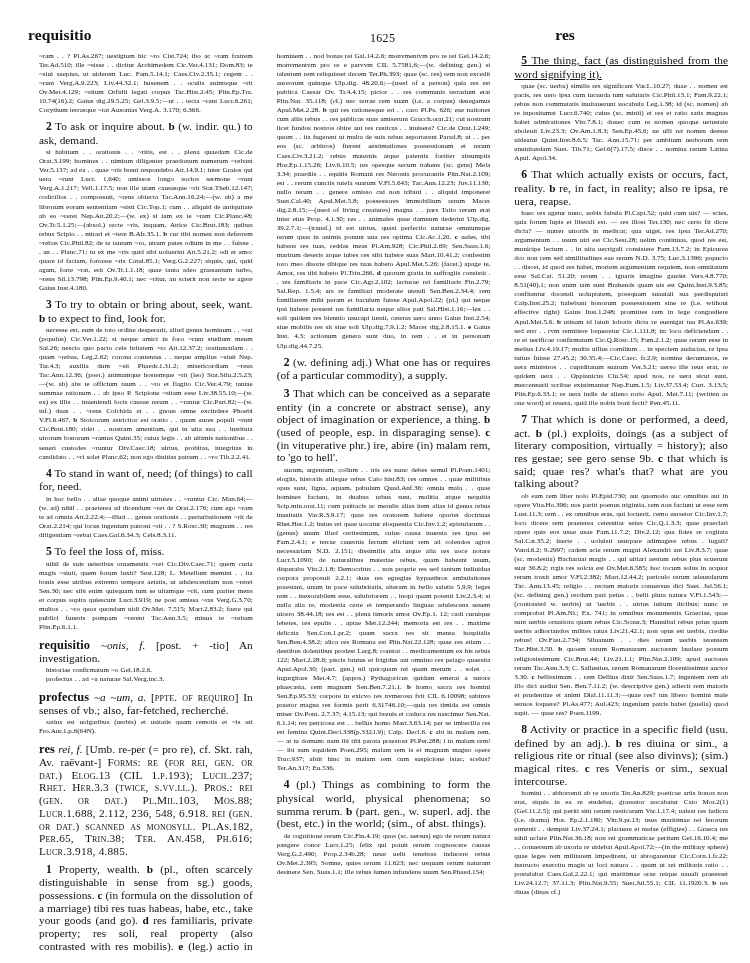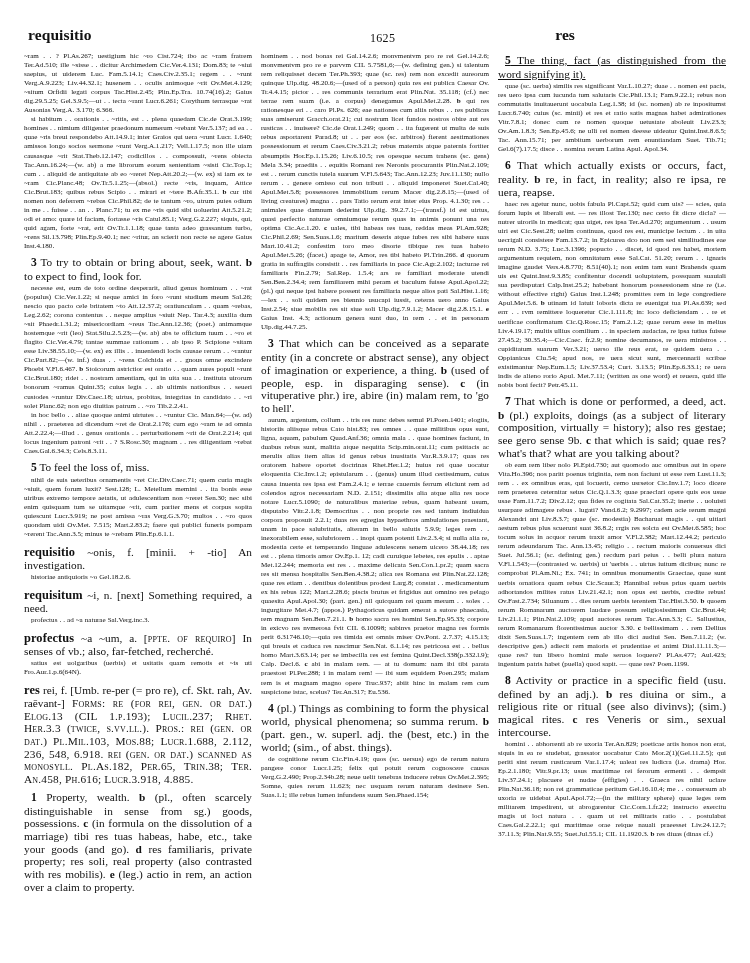--- a/index.html
+++ b/index.html
@@ -60,20 +60,21 @@
     left: 24px;
     width: 704px;
     height: 900px;
     display: flex;
     gap: 9px;
   }
   .col {
     width: 228px;
     overflow: hidden;
     position: relative;
+    margin-left: 15px;
   }
   
   .cit {
     font-size: 7.1px;
     line-height: 9.05px;
     text-align: justify;
     text-justify: inter-word;
     margin: 0 0 0 0;
     text-indent: 7px;
     word-spacing: 0.25px;
@@ -98,21 +99,21 @@
   .hw {
     font-weight: bold;
     font-size: 12.4px;
     letter-spacing: 0.1px;
   }
   .num {
     font-weight: bold;
     font-size: 11.6px;
   }
   .lt { font-weight: bold; }
-  i, .it { }
+  i, .it { font-style: italic; }
   .scn {
     font-variant: small-caps;
     letter-spacing: 0.2px;
   }
 </style>
 </head>
 <body>
 
 <div class="page">
 
@@ -121,49 +122,51 @@
     <div class="rh-folio">1625</div>
     <div class="rh-right">res</div>
   </div>
 
   <div class="columns">
 
     <div class="col">
 
       <p class="cit cont">~ram . . ? Pl.As.267; uestigium hic ~ro Cist.724; ibo ac ~ram fratrem Ter.Ad.510; ille ~sisse . . dicitur Archimedem Cic.Ver.4.131; Dom.83; te ~siui saepius, ut uiderem Luc. Fam.5.14.1; Caes.Civ.2.35.1; regem . . ~runt Verg.A.9.223; Liv.44.32.1; husenem . . oculis animoque ~rit Ov.Met.4.129; ~situm Orfidii legati corpus Tac.Hist.2.45; Plin.Ep.Tra. 10.74(16).2; Gaius dig.29.5.25; Gel.3.9.5;—ut . . tecta ~rant Lucr.6.261; Corythum terrasque ~rat Ausonias Verg.A. 3.170; 6.366.</p>
 
+      <p class="sense"><span class="num">2</span> To ask or inquire about.  <span class="lt">b</span> (w. indir. qu.) to ask, demand.</p>
       <p class="cit">si habitum . . orationis . . ~ritis, est . . plena quaedam Cic.de Orat.3.199; homines . . nimium diligenter praedonum numerum ~rebant Ver.5.137; ad ea . . quae ~ris breui respondebo Att.14.9.1; inter Graios qui uera ~runt Lucr. 1.640; amissos longo socios sermone ~runt Verg.A.1.217; Vell.1.17.5; non ille uiam causasque ~rit Stat.Theb.12.147; codicillos . . compossuit, ~rens obiecta Tac.Ann.16.24;—(w. ab) a me librorum eorum sententiam ~sisti Cic.Top.1; cum . . aliquid de antiquitate ab eo ~reret Nep.Att.20.2;—(w. ex) si iam ex te ~ram Cic.Planc.48; Ov.Tr.5.1.25;—(absol.) recte ~ris, inquam, Attice Cic.Brut.183; quibus rebus Scipio . . mirari et ~tere B.Afr.35.1.  <span class="lt">b</span> cur tibi nomen non deferrem ~rebas Cic.Phil.82; de te tantum ~ro, utrum putes odium in me . . fuisse . . an . . Planc.71; tu ex me ~ris quid sibi uoluerint Att.5.21.2; odi et amo: quare id faciam, fortasse ~ris Catul.85.1; Verg.G.2.227; siquis, qui, quid agam, forte ~rat, erit Ov.Tr.1.1.18; quae tanta adeo grassantum turbo, ~rens Sil.13.798; Plin.Ep.9.40.1; nec ~ritur, an scierit non recte se agere Gaius Inst.4.180.</p>
 
       <p class="sense"><span class="num">3</span> To try to obtain or bring about, seek, want.  <span class="lt">b</span> to expect to find, look for.</p>
       <p class="cit">necesse est, eum de toto ordine desperarit, aliud genus hominum . . ~rat (populus) Cic.Ver.1.22; si neque amici in foro ~runt studium meum Sal.26; nescio quo pacto cele britatem ~to Att.12.37.2; oratiunculam . . quam ~rebas, Leg.2.62; corona contentus . . neque amplius ~siuit Nep. Tar.4.3; auxilia dum ~sit Phaedr.1.31.2; misericordiam ~reus Tac.Ann.12.36; (poet.) animamque hostemque ~rit (leo) Stat.Silu.2.5.23;—(w. ab) abs te officium tuum . . ~ro et flagito Cic.Ver.4.79; tantae summae rationum . . ab ipso P. Scipione ~sitam esse Liv.38.55.10;—(w. ex) ex illis . . inueniendi locis causae rerum . . ~rantur Cic.Part.82;—(w. inf.) duas . . ~rens Colchida et . . gnous omne excindere Phoebi V.Fl.6.467.  <span class="lt">b</span> Stoicorum astrictior est oratio . . quam aures populi ~runt Cic.Brut.180; ridet . . nostram amentiam, qui in uita sua . . instituta uirorum bonorum ~ramus Quint.35; cuius legis . . ab ultimis nationibus . . seueri custodes ~runtur Div.Caec.18; uirtus, probitas, integritas in candidato . . ~ri solet Planc.62; non ego diuitias patrum . . ~ro Tib.2.2.41.</p>
 
+      <p class="sense"><span class="num">4</span> To stand in want of, need; (of things) to call for, need.</p>
       <p class="cit">in hoc bello . . aliae quoque animi uirtutes . . ~runtur Cic. Man.64;—(w. ad) nihil . . praeterea ad dicendum ~ret de Orat.2.176; cum ego ~ram te ad omnia Att.2.22.4;—illud . . genus orationis . . perturbationem ~rit de Orat.2.214; qui locus ingenium patroni ~rit . . ? S.Rosc.30; magnam . . res diligentiam ~rebat Caes.Gal.6.34.3; Cels.8.3.11.</p>
 
       <p class="sense"><span class="num">5</span> To feel the loss of, miss.</p>
       <p class="cit">nihil de suis ueteribus ornamentis ~ret Cic.Div.Caec.71; quem curia magis ~siuit, quem forum luxit? Sest.128; L. Metellum memini . . ita bonis esse uiribus extremo tempore aetatis, ut adulescentiam non ~reret Sen.30; nec sibi enim quisquam tum se uitamque ~rit, cum pariter mens et corpus sopita quiescunt Lucr.3.919; ne post amissa ~ras Verg.G.3.70; multos . . ~ro quos quondam uidi Ov.Met. 7.515; Mart.2.83.2; faere qui publici funeris pompam ~rerent Tac.Ann.3.5; minus te ~rebam Plin.Ep.6.1.1.</p>
 
-      <p class="entry"><span class="hw">requisitio</span> <span class="it">~onis, f.</span> <span>[minii. + -tio]</span> <span>An investigation.</span></p>
-      <p class="cit">historiae antiquioris ~o Gel.18.2.6.</p>
+      <p class="entry"><span class="hw">requisitio</span> <span class="it">~onis, f.</span> <span>[post. + -tio]</span> <span>An investigation.</span></p>
+      <p class="cit">historiae confirmatum ~o Gel.18.2.6.</p>
 
-      <p class="entry"><span class="hw">requisitum</span> <span class="it">~i, n.</span> <span>[next]</span> <span>Something required, a need.</span></p>
       <p class="cit">profectus . . ad ~a naturae Sal.Verg.inc.3.</p>
 
       <p class="entry"><span class="hw">profectus</span> <span class="it">~a ~um, a.</span> <span class="scn">[ppte. of requiro]</span> <span>In senses of vb.; also, far-fetched, recherché.</span></p>
       <p class="cit">satius est uolgaribus (uerbis) et usitatis quam remotis et ~is uti Fro.Aur.1.p.6(64N).</p>
 
       <p class="entry"><span class="hw">res</span> <span class="it">rei, f.</span> <span>[Umb. re-per (= pro re), cf. Skt. rah, Av. raēvant-]</span> <span class="scn">Forms: re (for rei, gen. or dat.) Elog.13 (CIL 1.p.193); Lucil.237; Rhet. Her.3.3 (twice, s.vv.ll.).  Pros.: rei (gen. or dat.) Pl.Mil.103, Mos.88; Lucr.1.688, 2.112, 236, 548, 6.918.  rei (gen. or dat.) scanned as monosyll. Pl.As.182, Per.65, Trin.38; Ter. An.458, Ph.616; Lucr.3.918, 4.885.</span></p>
 
       <p class="sense"><span class="num">1</span> Property, wealth.  <span class="lt">b</span> (pl., often scarcely distinguishable in sense from sg.) goods, possessions.  <span class="lt">c</span> (in formula on the dissolution of a marriage) tibi res tuas habeas, habe, etc., take your goods (and go).  <span class="lt">d</span> res familiaris, private property; res soli, real property (also contrasted with res mobilis).  <span class="lt">e</span> (leg.) actio in rem, an action over a claim to property.</p>
 
     </div>
 
     <div class="col">
 
       <p class="cit cont">hominem . . nod bonas rei Gal.14.2.6; monvmentvm pro re rei Gel.14.2.6; monvmentvm pro re e parvvm CIL 5.7581,6;—(w. defining gen.) si talentum rem reliquisset decem Ter.Ph.393; quae (sc. res) rem non excedit aureorum quinque Ulp.dig. 48.20.6;—(used of a person) quia res est publica Caesar Ov. Tr.4.4.15; pictor . . res communis terrarium erat Plin.Nat. 35.118; (cf.) nec terrae rem suam (i.e. a corpus) denegamus Apul.Met.2.28.  <span class="lt">b</span> qui res rationesque eri . . caro Pl.Ps. 626; eae nationes cum aliis rebus . . res publicas suas amiserunt Gracch.orat.21; cui nostrum licet fundos nostros obire aut res rusticas . . inuisere? Cic.de Orat.1.249; quom . . ita fugerent ut multa de suis rebus asportarent Parad.8; ut . . per eos (sc. arbitros) fierent aestimationes possessionum et rerum Caes.Civ.3.21.2; rebus maternis atque paternis fortiter absumptis Hor.Ep.1.15.26; Liv.6.10.5; res opesque secum trahens (sc. gens) Mela 3.34; praediis . . equitis Romani res Neronis procurantis Plin.Nat.2.109; est . . rerum cunctis tutela suarum V.Fl.5.643; Tac.Ann.12.23; Juv.11.130; nullo rerum . . genere omisso cui non tributi . . aliquid imponeret Suet.Cal.40; Apul.Met.5.8; possessores immobilium rerum Macer dig.2.8.15;—(used of living creatures) magna . . pars Tatio rerum erat inter eius Prop. 4.1.30; res . . animales quae damnum dederint Ulp.dig. 39.2.7.1;—(transf.) id est uirtus, quasi perfectio naturae omniumque rerum quas in animis ponunt una res optima Cic.Ac.1.20.  <span class="lt">c</span> uales, tibi habeas res tuas, reddas meas Pl.Am.928; Cic.Phil.2.69; Sen.Suas.1.6; maritum deseris atque iubes res sibi habere suas Mart.10.41.2; confestim toro meo disorte tibique res tuas habeto Apul.Met.5.26; (facet.) apage te, Amor, res tibi habeto Pl.Trin.266.  <span class="lt">d</span> quorum gratia in suffragiis consistit . . res familiaris in pace Cic.Agr.2.102; iacturae rei familiaris Fin.2.79; Sal.Rep. 1.5.4; ars re familiari moderate utendi Sen.Ben.2.34.4; rem familiarem mihi peram et baculum fuisse Apul.Apol.22; (pl.) qui neque ipsi habere possent res familiaria neque alios pati Sal.Hist.1.16;—lex . . soli quidem res biennio usucapi iussit, ceteras uero anno Gaius Inst.2.54; siue mobilis res sit siue soli Ulp.dig.7.9.1.2; Macer dig.2.8.15.1.  <span class="lt">e</span> Gaius Inst. 4.3; actionum genera sunt duo, in rem . . et in personam Ulp.dig.44.7.25.</p>
 
+      <p class="sense"><span class="num">2</span> (w. defining adj.) What one has or requires (of a particular commodity), a supply.</p>
 
       <p class="sense"><span class="num">3</span> That which can be conceived as a separate entity (in a concrete or abstract sense), any object of imagination or experience, a thing.  <span class="lt">b</span> (used of people, esp. in disparaging sense).  <span class="lt">c</span> (in vituperative phr.) ire, abire (in) malam rem, to 'go to hell'.</p>
       <p class="cit">aurum, argentum, collum . . tris res nunc debes semul Pl.Poen.1401; elogiis, historiis aliisque rebus Cato hist.83; res omnes . . quae militibus opus sunt, ligna, aquam, pabulum Quad.Anf.36; omnia mala . . quae homines faciunt, in duabus rebus sunt, malitia atque nequitia Scip.min.orat.11; cum psittacis ac merulis alias item alias id genus rebus inusitatis Var.R.3.9.17; quas res oratorem habere oportet doctrinas Rhet.Her.1.2; huius rei quae uocatur eloquentia Cic.Inv.1.2; epistularum . . (genus) unum illud certissimum, cuius causa inuenta res ipsa est Fam.2.4.1; e terrae cauernis ferrum eliciunt rem ad colendos agros necessariam N.D. 2.151; dissimilis alia atque alia res uoce notare Lucr.5.1090; de naturalibus materiae rebus, quam habeant usum, disputabo Vitr.2.1.8; Democritus . . non proprie res sed tantum indiuidua corpora proposuit 2.2.1; duas res egregias hypaethros ambulationes praestant, unam in pace salubritatis, alteram in bello salutis 5.9.9; leges rem . . inexorabilem esse, salubriorem . . inopi quam potenti Liv.2.3.4; si nulla alia re, modestia certe et temperando linguae adulescens senem uicero 38.44.18; res est . . plena timoris amor Ov.Ep.1. 12; cadi curuique lebetes, res epulis . . aptae Met.12.244; memoria est res . . maxime delicata Sen.Con.1.pr.2; quam sacra res sit mensa hospitalis Sen.Ben.4.38.2; alica res Romana est Plin.Nat.22.128; quae res etiam . . dentibus dolentibus prodest Larg.8; constat . . medicamentum ex his rebus 122; Mart.2.28.6; piscis brutus et frigidus aut omnino res pelago quaesita Apul.Apol.30; (part. gen.) nil quicquam rei quam merum . . soles . . ingurgitare Met.4.7; (appos.) Pythagoricus quidam emerat a sutore phaecasia, rem magnam Sen.Ben.7.21.1.  <span class="lt">b</span> homo sacra res homini Sen.Ep.95.33; corpore in exicvo res nvmerosa fvit CIL 6.10098; sabinvs praetor magna res formis perit 6.31746.10;—quia res timida est omnis miser Ov.Pont. 2.7.37; 4.15.13; qui breuis et caduca res nascimur Sen.Nat. 6.1.14; res petricosa est . . bellus homo Mart.3.63.14; per se imbecilla res est femina Quint.Decl.338(p.332.l.9); Calp. Decl.6.  <span class="lt">c</span> abi in malam rem. — at tu domum: nam ibi tibi parata praestost Pl.Per.288; i in malam rem! — ibi sum equidem Poen.295; malam rem is et magnam magno opere Truc.937; abiit hinc in malam rem cum suspicione istac, scelus? Ter.An.317; Eu.536.</p>
 
       <p class="sense"><span class="num">4</span> (pl.) Things as combining to form the physical world, physical phenomena; so summa rerum.  <span class="lt">b</span> (part. gen., w. superl. adj. the (best, etc.) in the world; (sim., of abst. things).</p>
       <p class="cit">de cognitione rerum Cic.Fin.4.19; quos (sc. uersus) ego de rerum natura pangere conor Lucr.1.25; felix qui potuit rerum cognoscere causas Verg.G.2.490; Prop.2.34b.28; neue uelit tenebras inducere rebus Ov.Met.2.395; Somne, quies rerum 11.623; nec usquam rerum naturam desinere Sen. Suas.1.1; ille rebus lumen infundens suum Sen.Phaed.154;</p>
 
     </div>
 
     <div class="col">

